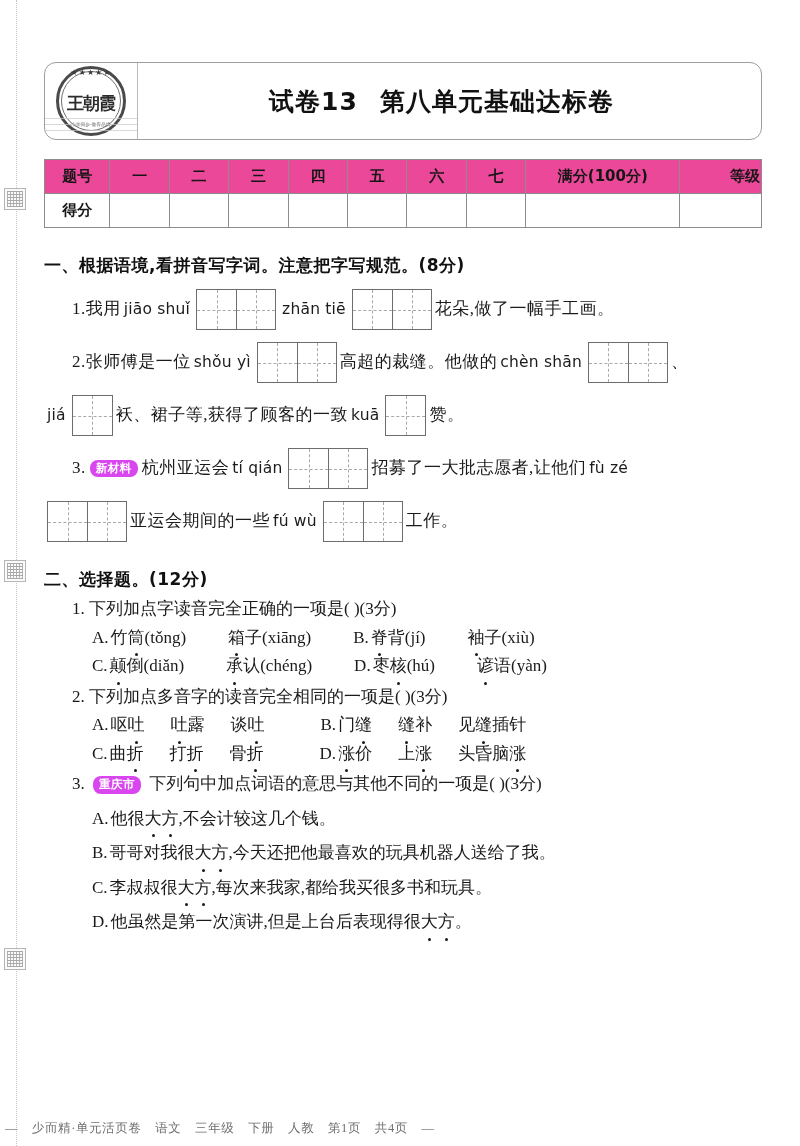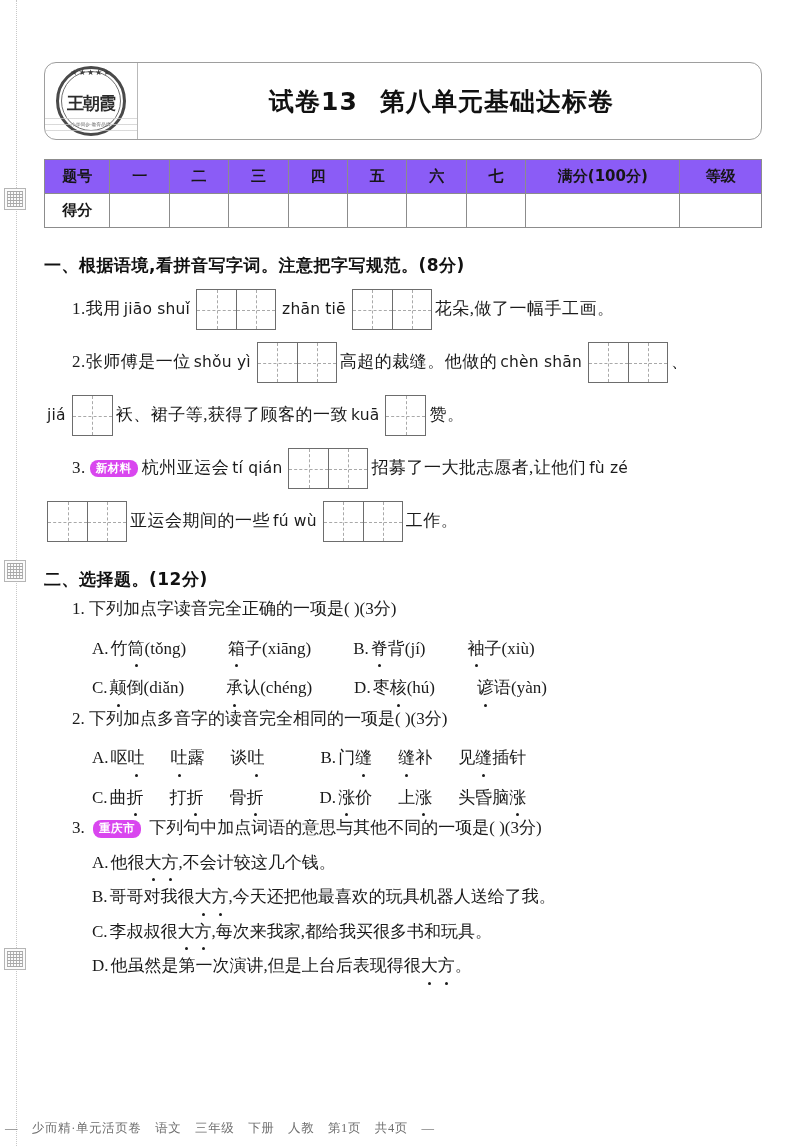--- a/index.html
+++ b/index.html
@@ -159,25 +159,25 @@
   .score-table td {
     border: 1.1px solid #8c8c8c;
     height: 31px;
     text-align: center;
     vertical-align: middle;
     font-family: "DejaVu Sans", "Liberation Sans", sans-serif;
     font-size: 15px;
     font-weight: bold;
     color: #161616;
   }
-  .score-table tr.head td { background: #8b5cf6; }
+  .score-table tr.head td { background: #ec4899; }
   .score-table td.lbl { width: 62px; }
   .score-table td.num { width: 56px; }
   .score-table td.full { width: 150px; }
-  .score-table td.grade { width: 78px; }
+  .score-table td.grade { width: 78px; text-align: right; }
 
   
   .section-title {
     font-family: "DejaVu Sans", "Liberation Sans", sans-serif;
     font-size: 17px;
     font-weight: bold;
     color: #111;
     margin: 26px 0 4px 0;
     letter-spacing: .5px;
   }
@@ -250,21 +250,21 @@
   
   .mc-stem {
     font-size: 17px;
     padding-left: 28px;
     margin-top: 5px;
     line-height: 1.5;
     white-space: nowrap;
   }
   .mc-row {
     padding-left: 48px;
-    margin-top: 14px;
+    margin-top: 3px;
     font-size: 17px;
     display: flex;
     white-space: nowrap;
     line-height: 1.5;
   }
   .mc-opt { display: inline-block; }
   .opt-label { margin-right: 2px; }
   .sent-row {
     padding-left: 48px;
     margin-top: 9px;

